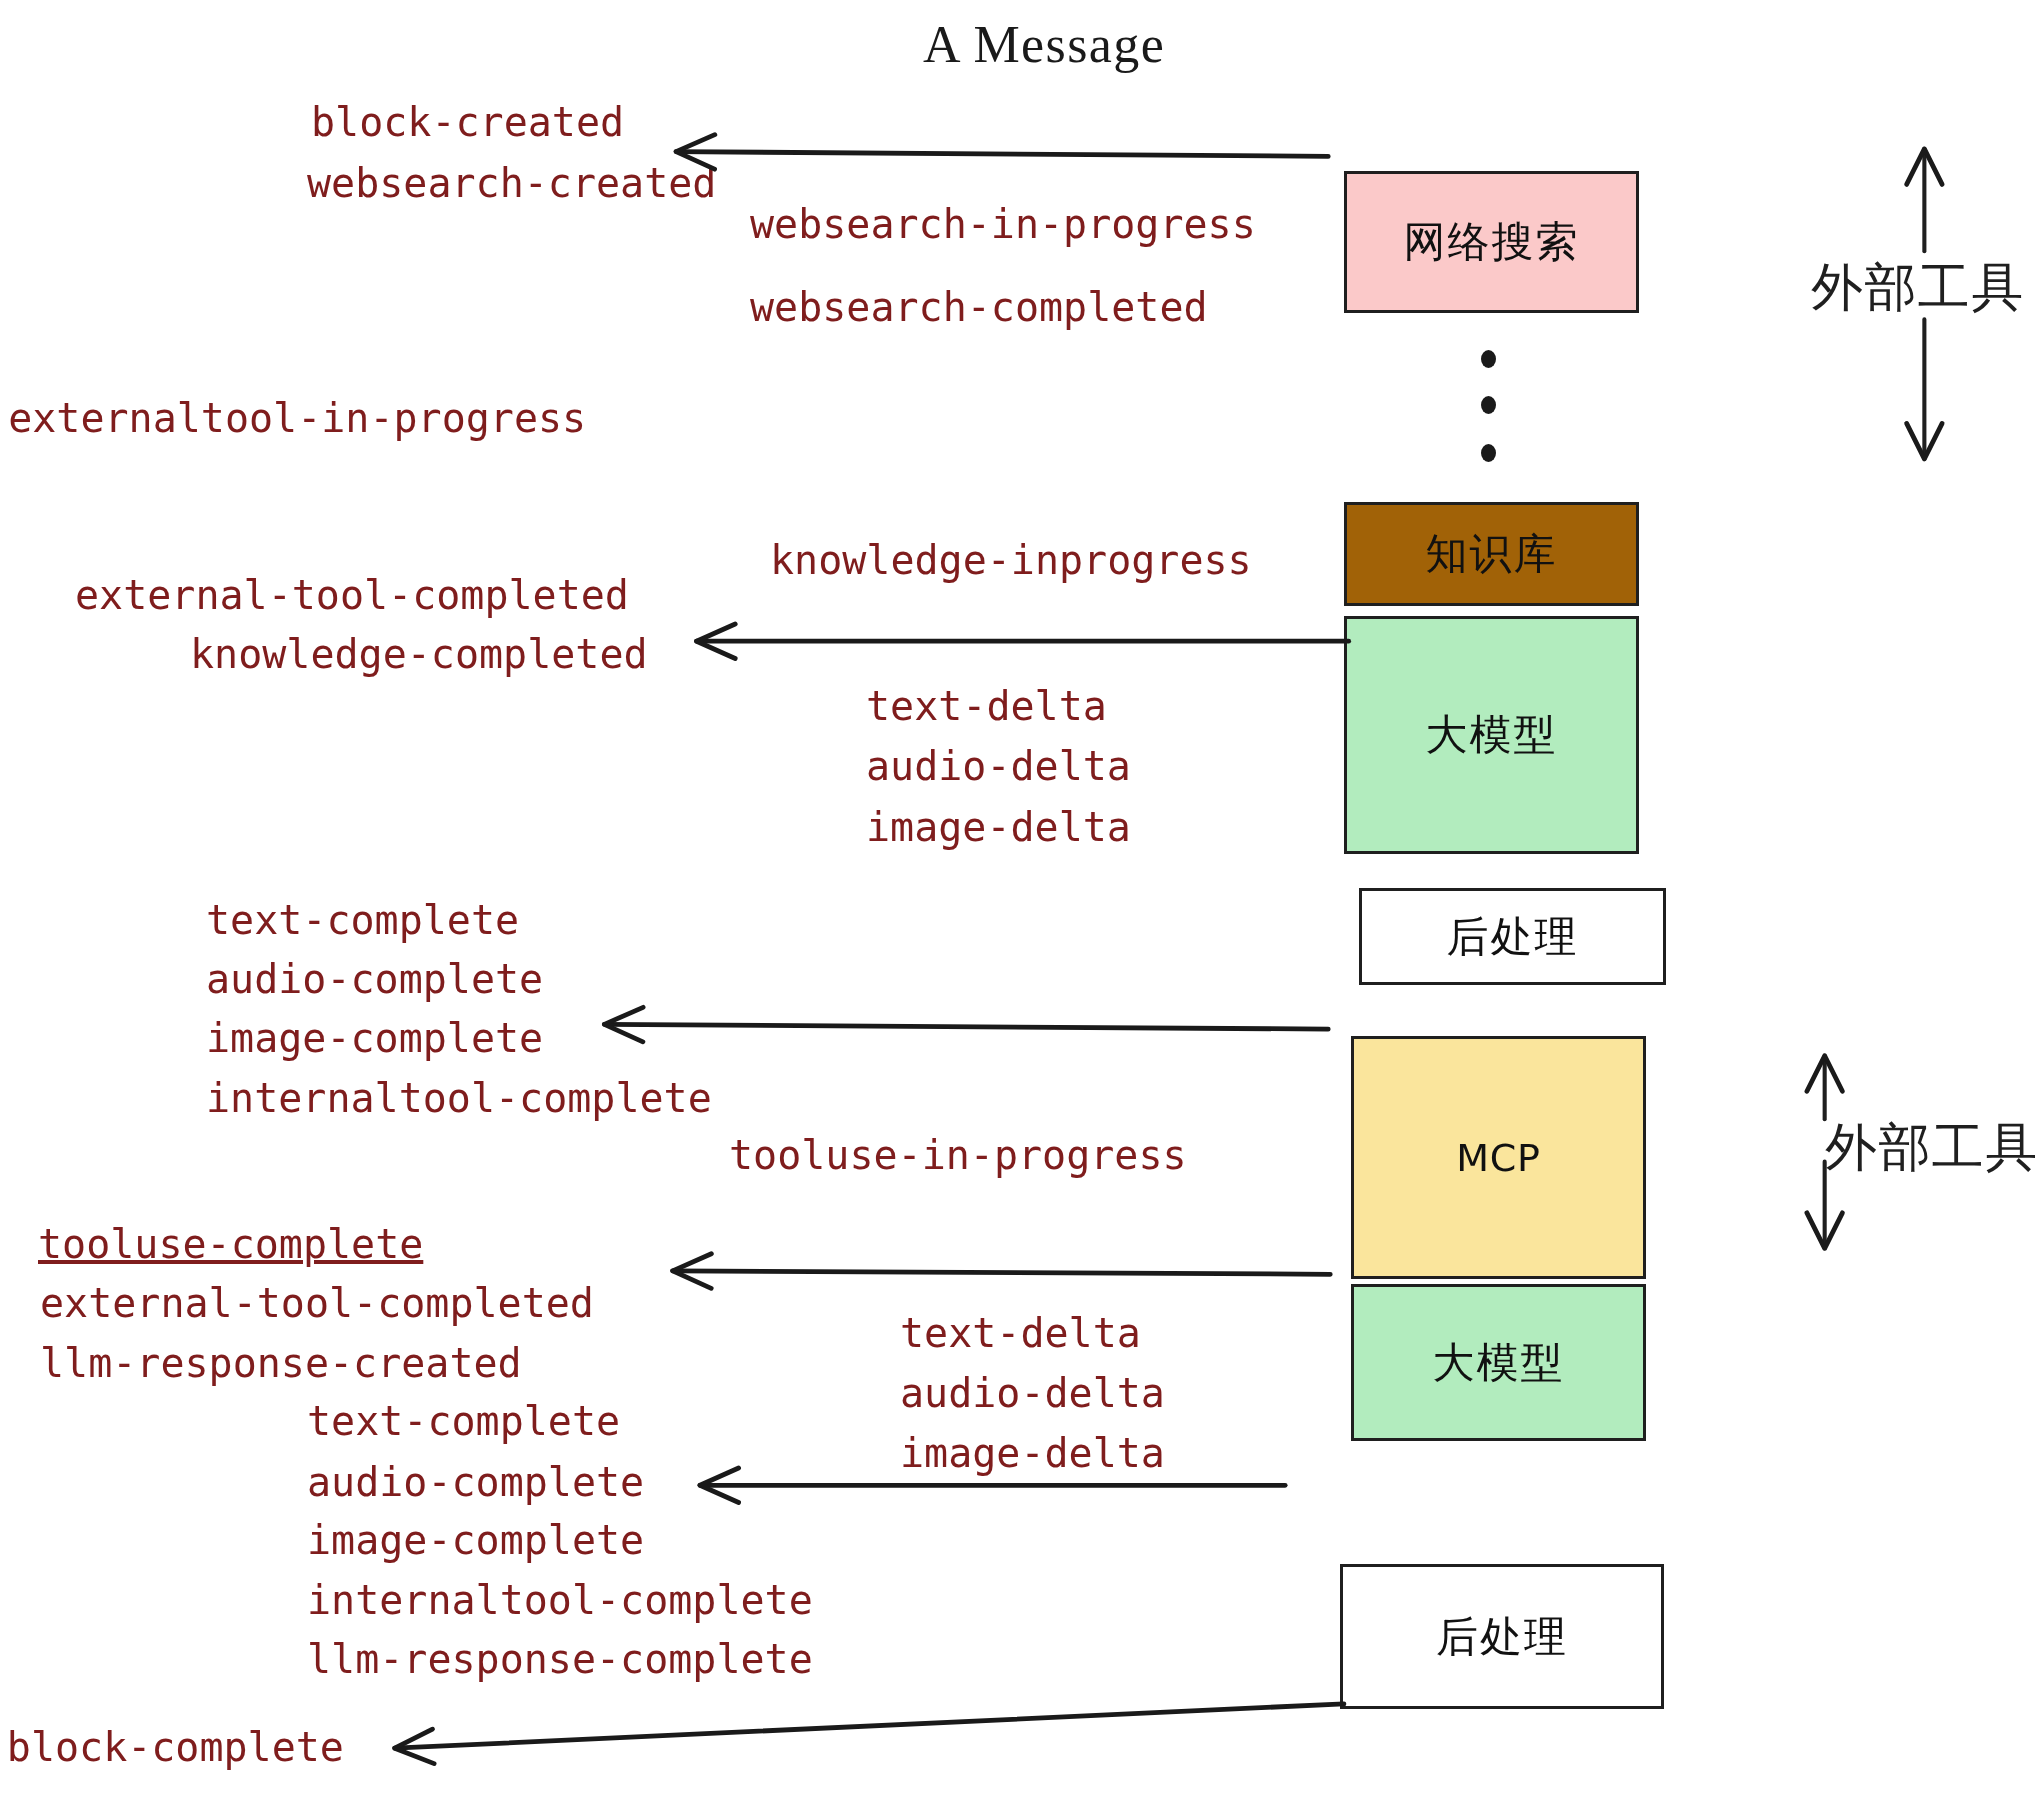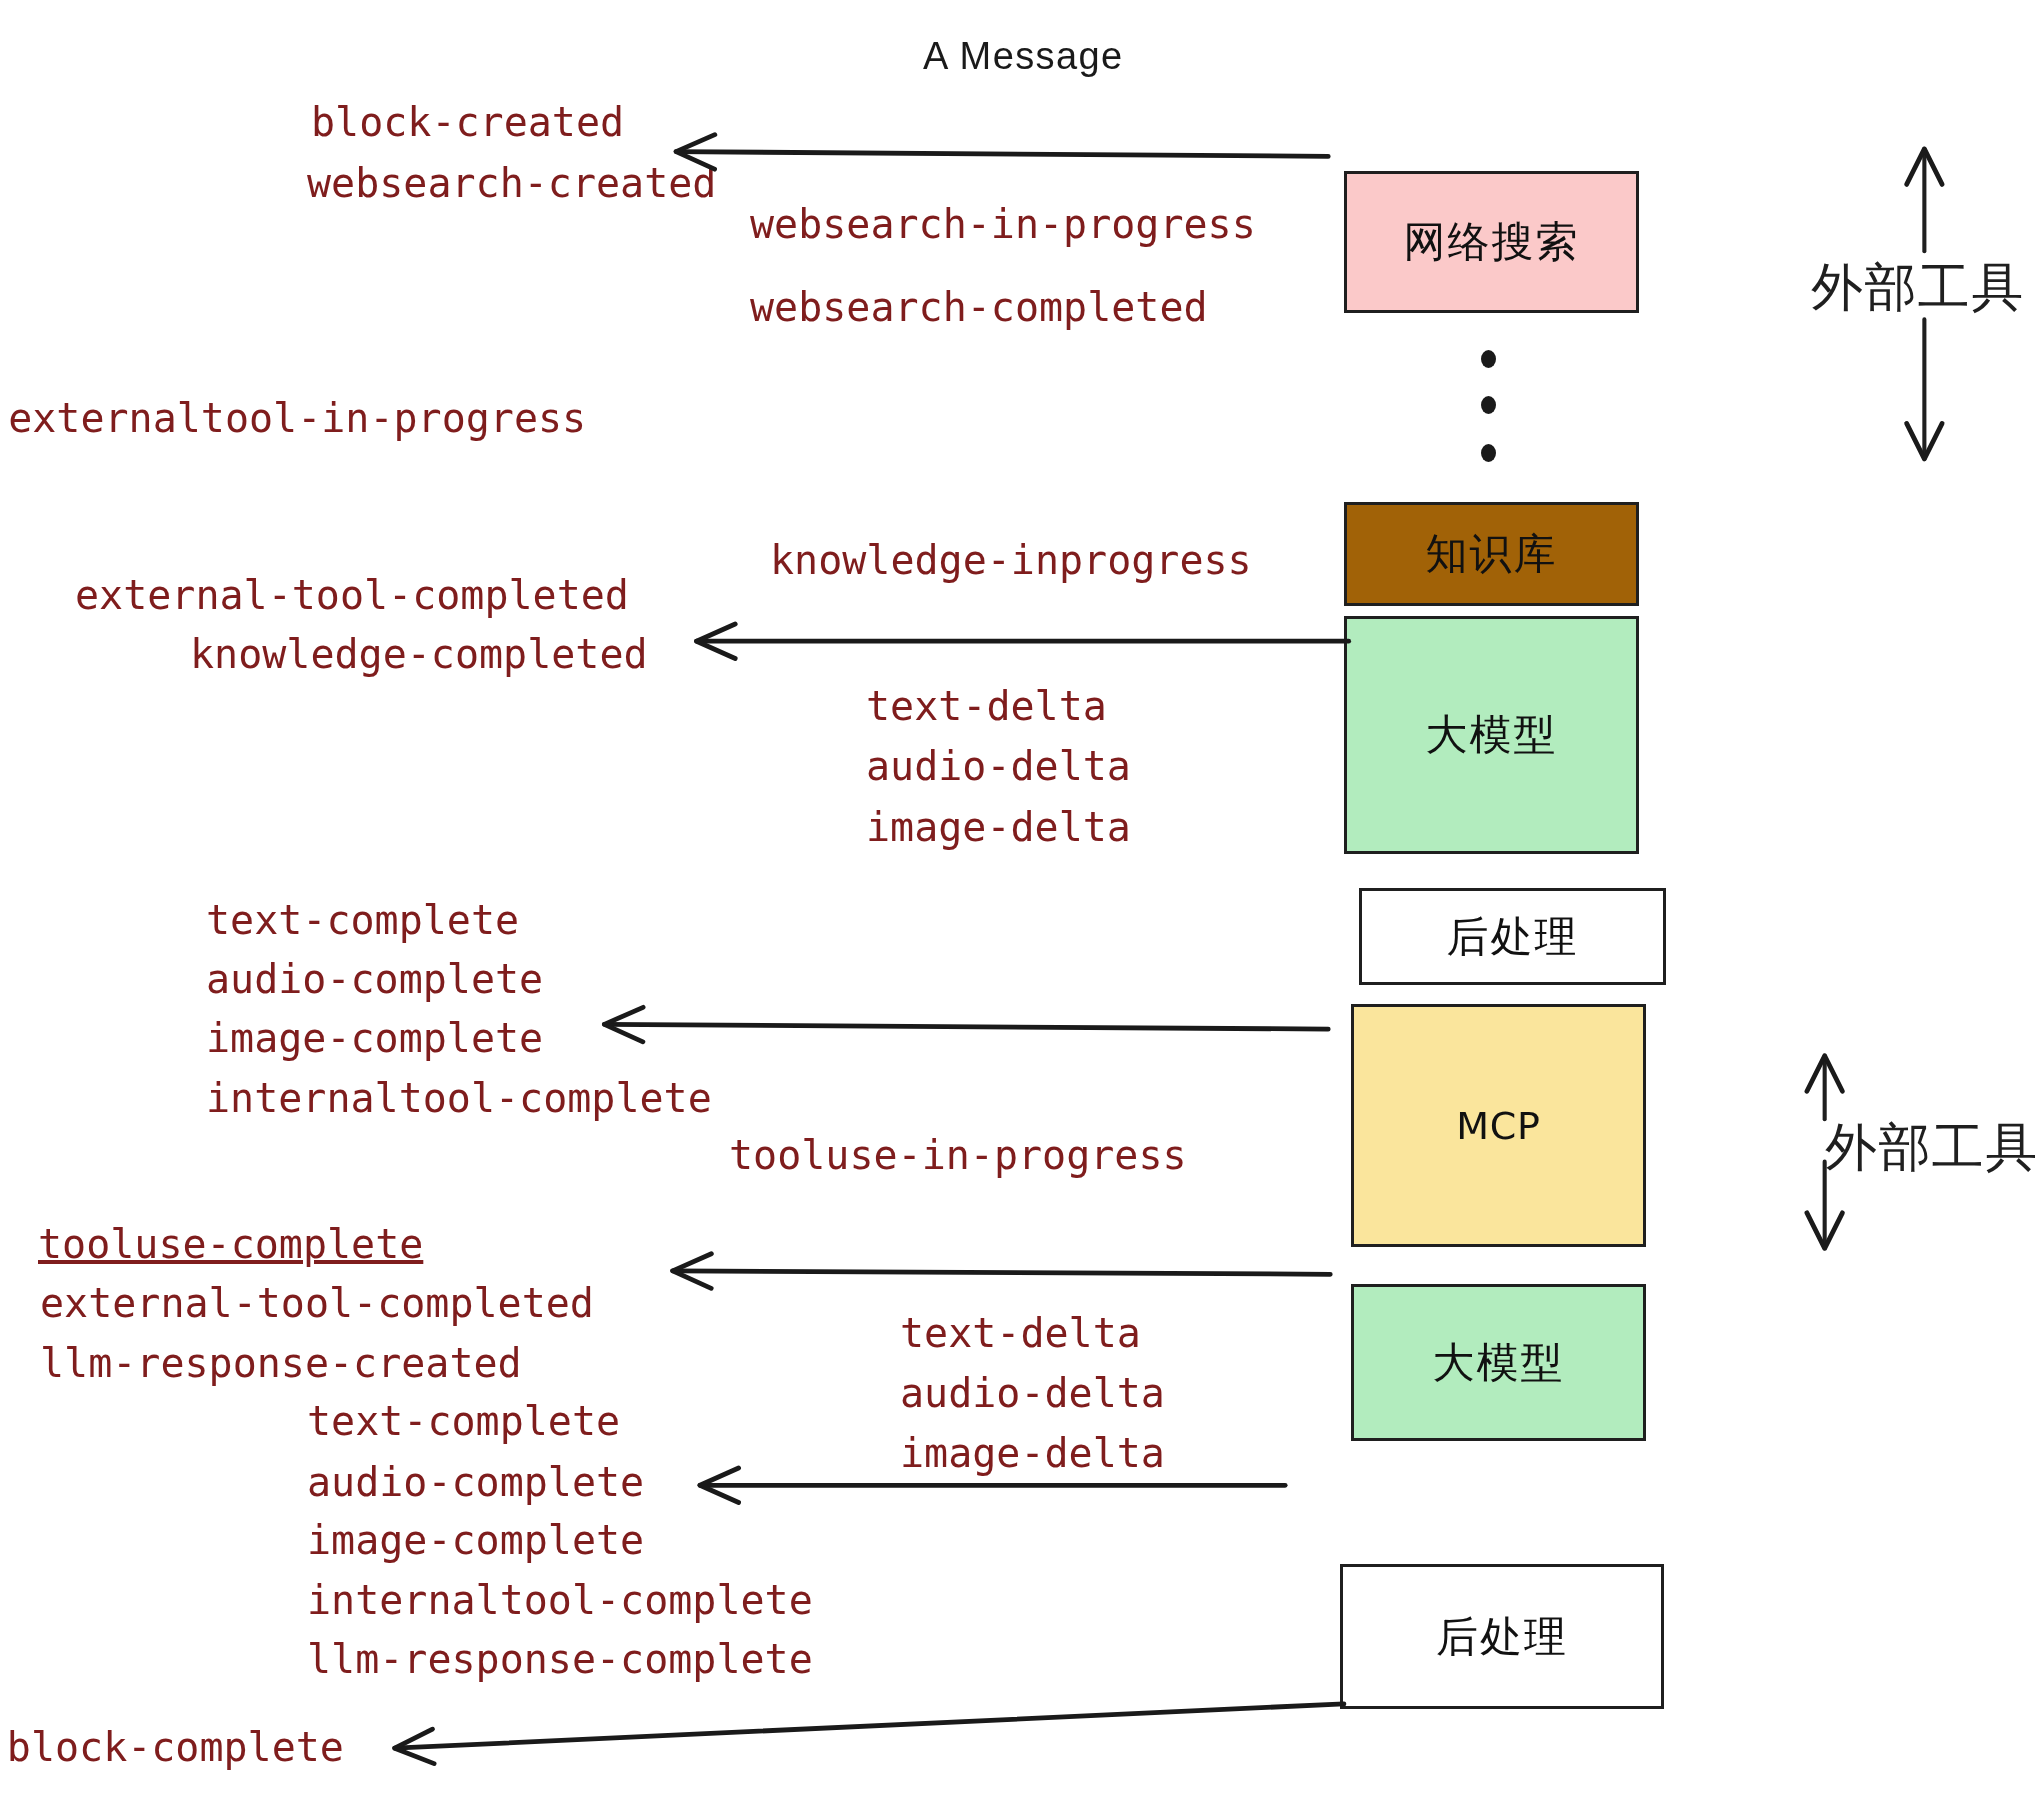--- a/index.html
+++ b/index.html
@@ -13,40 +13,39 @@
   .ev{
     position:absolute;
     font-family:"DejaVu Sans Mono","Liberation Mono",monospace;
     font-size:40px;
     line-height:1.0;
     color:#7f1d1d;
     white-space:pre;
   }
   .title{
     position:absolute;
-    font-family:Liberation Sans, sans-serif;
-    font-size:38px;
+    font-family:Liberation Serif, serif;
+    font-size:52px;
     color:#1a1a1a;
     letter-spacing:1.4px;
     white-space:pre;
-    margin-top:20px;
   }
   .box{
     position:absolute;
     box-sizing:border-box;
     border:3.4px solid #1f1f1f;
     display:flex;
     align-items:center;
     justify-content:center;
     font-family:"DejaVu Sans","Liberation Sans",sans-serif;
     font-size:42px;
     color:#111111;
     letter-spacing:2px;
   }
-  .box.mcp{font-size:38px;letter-spacing:0.7px;}
+  .box.mcp{font-size:38px;letter-spacing:0.7px;margin-top:32px;}
   .dot{
     position:absolute;
     width:15px;height:18px;
     background:#1a1a1a;
     border-radius:50%;
   }
   .side-label{
     position:absolute;
     font-family:"DejaVu Sans","Liberation Sans",sans-serif;
     font-size:52px;

